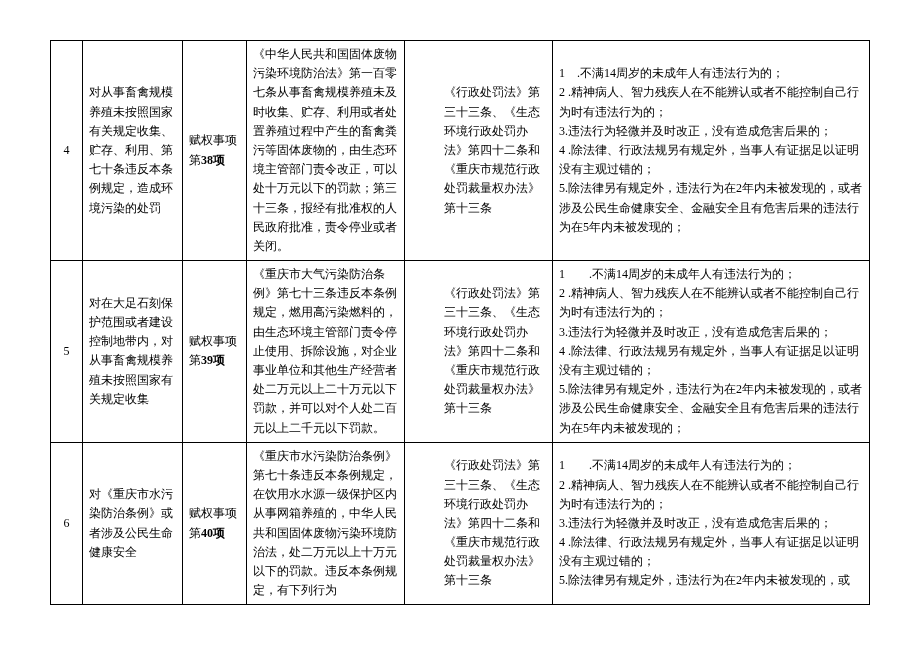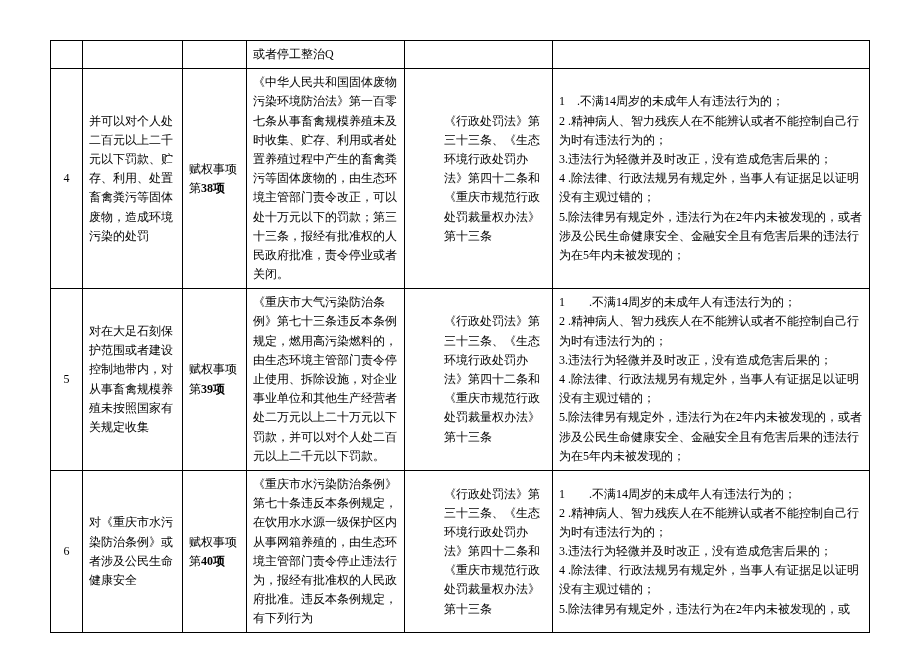--- a/index.html
+++ b/index.html
@@ -29,32 +29,24 @@
     .col-basis { width: 158px; }
     .col-ref { width: 148px; padding-left: 39px; }
     .col-notes { }
     .bold { font-weight: bold; }
   </style>
 </head>
 <body>
 
 <table>
   <tbody>
-      <tr>
-    <td class="col-num"></td>
-    <td class="col-title"></td>
-    <td class="col-type"></td>
-    <td class="col-basis">或者停工整治Q</td>
-    <td class="col-ref"></td>
-    <td class="col-notes"></td>
-  </tr>
 
   <tr>
     <td class="col-num">4</td>
-    <td class="col-title">并可以对个人处二百元以上二千元以下罚款、贮存、利用、处置畜禽粪污等固体废物，造成环境污染的处罚</td>
+    <td class="col-title">对从事畜禽规模养殖未按照国家有关规定收集、贮存、利用、第七十条违反本条例规定，造成环境污染的处罚</td>
     <td class="col-type">
       <span>赋权事项第</span><span class="bold">38项</span>
     </td>
     <td class="col-basis">《中华人民共和国固体废物污染环境防治法》第一百零七条从事畜禽规模养殖未及时收集、贮存、利用或者处置养殖过程中产生的畜禽粪污等固体废物的，由生态环境主管部门责令改正，可以处十万元以下的罚款；第三十三条，报经有批准权的人民政府批准，责令停业或者关闭。</td>
     <td class="col-ref">《行政处罚法》第三十三条、《生态环境行政处罚办法》第四十二条和《重庆市规范行政处罚裁量权办法》第十三条</td>
     <td class="col-notes" style="white-space:pre-line">1　.不满14周岁的未成年人有违法行为的；
 2 .精神病人、智力残疾人在不能辨认或者不能控制自己行为时有违法行为的；
 3.违法行为轻微并及时改正，没有造成危害后果的；
 4 .除法律、行政法规另有规定外，当事人有证据足以证明没有主观过错的；
 5.除法律另有规定外，违法行为在2年内未被发现的，或者涉及公民生命健康安全、金融安全且有危害后果的违法行为在5年内未被发现的；</td>
@@ -74,21 +66,21 @@
 4 .除法律、行政法规另有规定外，当事人有证据足以证明没有主观过错的；
 5.除法律另有规定外，违法行为在2年内未被发现的，或者涉及公民生命健康安全、金融安全且有危害后果的违法行为在5年内未被发现的；</td>
   </tr>
 
   <tr>
     <td class="col-num">6</td>
     <td class="col-title">对《重庆市水污染防治条例》或者涉及公民生命健康安全</td>
     <td class="col-type">
       <span>赋权事项第</span><span class="bold">40项</span>
     </td>
-    <td class="col-basis">《重庆市水污染防治条例》第七十条违反本条例规定，在饮用水水源一级保护区内从事网箱养殖的，由生态环境主管部门责令停止违法行为，报经有批准权的人民政府批准。违反本条例规定，有下列行为</td>
+    <td class="col-basis">《重庆市水污染防治条例》第七十条违反本条例规定，在饮用水水源一级保护区内从事网箱养殖的，中华人民共和国固体废物污染环境防治法，处二万元以上十万元以下的罚款。违反本条例规定，有下列行为</td>
     <td class="col-ref">《行政处罚法》第三十三条、《生态环境行政处罚办法》第四十二条和《重庆市规范行政处罚裁量权办法》第十三条</td>
     <td class="col-notes" style="white-space:pre-line">1　　.不满14周岁的未成年人有违法行为的；
 2 .精神病人、智力残疾人在不能辨认或者不能控制自己行为时有违法行为的；
 3.违法行为轻微并及时改正，没有造成危害后果的；
 4 .除法律、行政法规另有规定外，当事人有证据足以证明没有主观过错的；
 5.除法律另有规定外，违法行为在2年内未被发现的，或</td>
   </tr>
 </tbody>
   </table>
 

